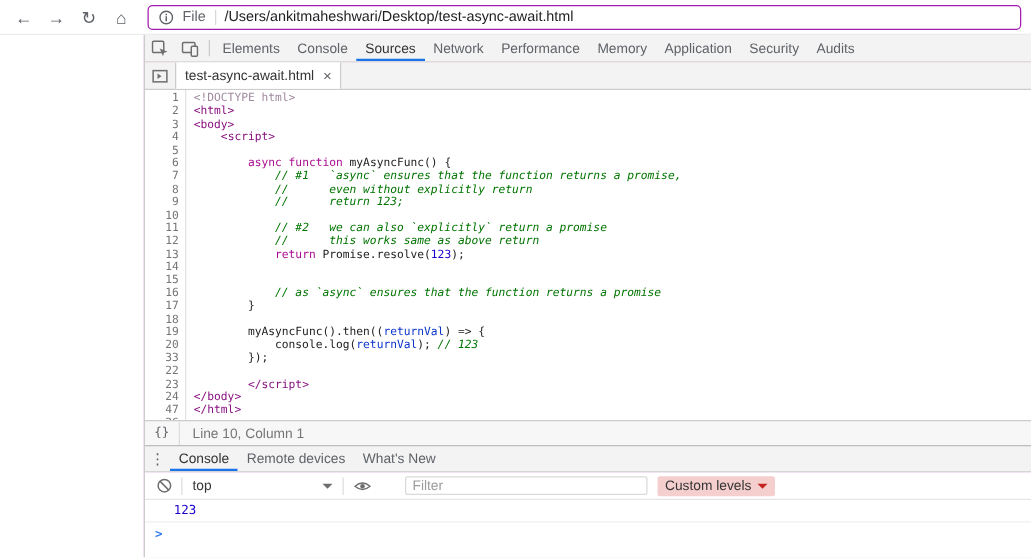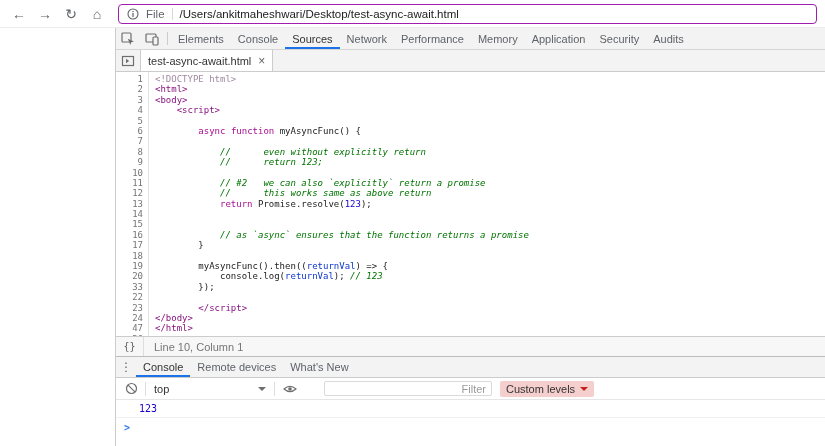--- a/index.html
+++ b/index.html
@@ -96,22 +96,22 @@
   .ct-sep { width:1px; height:14px; background:#ddd; margin:0 5px; }
   .context-select {
     width:118px; display:flex; align-items:center; justify-content:space-between;
     padding:0 3px; color:#333;
   }
   .caret-down {
     width:0; height:0; border-left:4px solid transparent; border-right:4px solid transparent;
     border-top:4px solid #6e6e6e;
   }
   .filter-input {
-    margin-left:24px; width:168px; height:15px; border:1px solid #dadada; border-radius:2px;
-    font-family:"Liberation Sans", sans-serif; font-size:11px; padding:0 5px; color:#333; outline:none;text-align:right;
+    margin-left:24px; width:194px; height:15px; border:1px solid #dadada; border-radius:2px;
+    font-family:"Liberation Sans", sans-serif; font-size:11px; padding:0 5px; color:#333; outline:none;
   }
   .filter-input::placeholder { color:#9a9a9a; }
   .levels-chip {
     margin-left:8px; display:flex; align-items:center; gap:5px; padding:2px 6px;
     background:#f5cfcd; border-radius:2px; color:#333;
   }
   .levels-chip .caret-down { border-top-color:#c5221f; }
   
   .console-out { flex:0 0 auto; height:46px; background:#fff;
     font-family:"DejaVu Sans Mono", monospace; font-size:10px; }
@@ -219,21 +219,21 @@
             <div class="ln">47</div>
             <div class="ln">26</div>
           </div>
         <div class="code">
             <div class="code-line"><span class="tok-meta">&lt;!DOCTYPE html&gt;</span></div>
             <div class="code-line"><span class="tok-tag">&lt;html&gt;</span></div>
             <div class="code-line"><span class="tok-tag">&lt;body&gt;</span></div>
             <div class="code-line"><span class="tok-plain">    </span><span class="tok-tag">&lt;script&gt;</span></div>
             <div class="code-line"></div>
             <div class="code-line"><span class="tok-plain">        </span><span class="tok-keyword">async</span><span class="tok-plain"> </span><span class="tok-keyword">function</span><span class="tok-plain"> myAsyncFunc() {</span></div>
-            <div class="code-line"><span class="tok-plain">            </span></div>
+            <div class="code-line"><span class="tok-plain">            </span><span class="tok-comment">// #1   `async` ensures that the function returns a promise,</span></div>
             <div class="code-line"><span class="tok-plain">            </span><span class="tok-comment">//      even without explicitly return</span></div>
             <div class="code-line"><span class="tok-plain">            </span><span class="tok-comment">//      return 123;</span></div>
             <div class="code-line"></div>
             <div class="code-line"><span class="tok-plain">            </span><span class="tok-comment">// #2   we can also `explicitly` return a promise</span></div>
             <div class="code-line"><span class="tok-plain">            </span><span class="tok-comment">//      this works same as above return</span></div>
             <div class="code-line"><span class="tok-plain">            </span><span class="tok-keyword">return</span><span class="tok-plain"> Promise.resolve(</span><span class="tok-number">123</span><span class="tok-plain">);</span></div>
             <div class="code-line"></div>
             <div class="code-line"><span class="tok-plain">            </span></div>
             <div class="code-line"><span class="tok-plain">            </span><span class="tok-comment">// as `async` ensures that the function returns a promise</span></div>
             <div class="code-line"><span class="tok-plain">        }</span></div>

